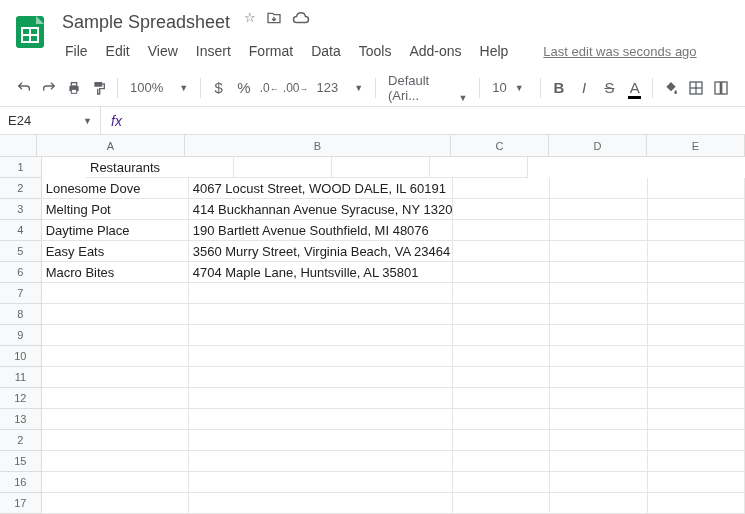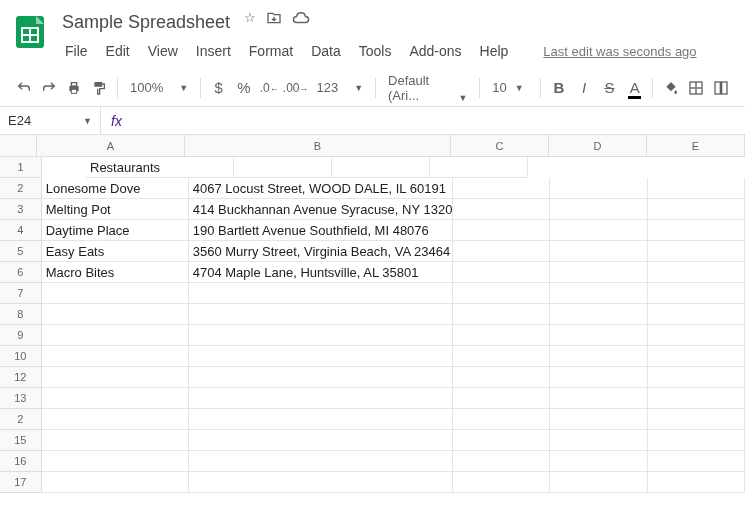--- a/index.html
+++ b/index.html
@@ -263,20 +263,28 @@
       </div>
       <div class="row">
         <div class="row-h">10</div>
         <div class="cell cA"></div>
         <div class="cell cB"></div>
         <div class="cell cC"></div>
         <div class="cell cD"></div>
         <div class="cell cE"></div>
       </div>
       <div class="row">
+        <div class="row-h">11</div>
+        <div class="cell cA"></div>
+        <div class="cell cB"></div>
+        <div class="cell cC"></div>
+        <div class="cell cD"></div>
+        <div class="cell cE"></div>
+      </div>
+      <div class="row">
         <div class="row-h">12</div>
         <div class="cell cA"></div>
         <div class="cell cB"></div>
         <div class="cell cC"></div>
         <div class="cell cD"></div>
         <div class="cell cE"></div>
       </div>
       <div class="row">
         <div class="row-h">13</div>
         <div class="cell cA"></div>

